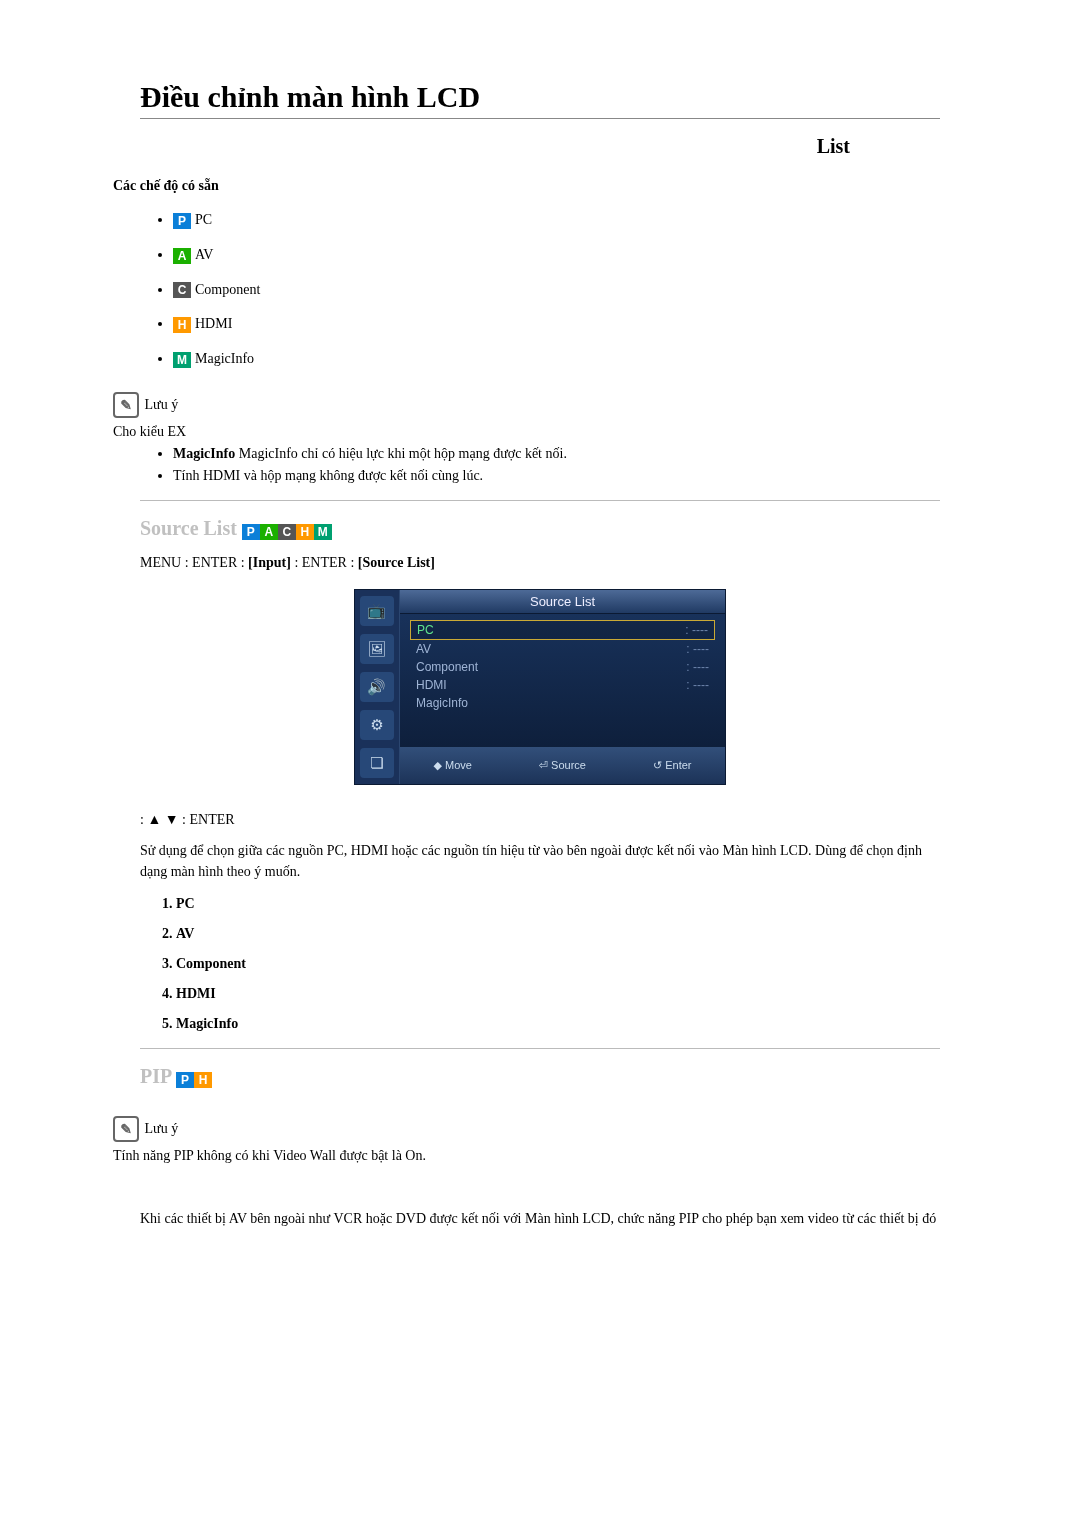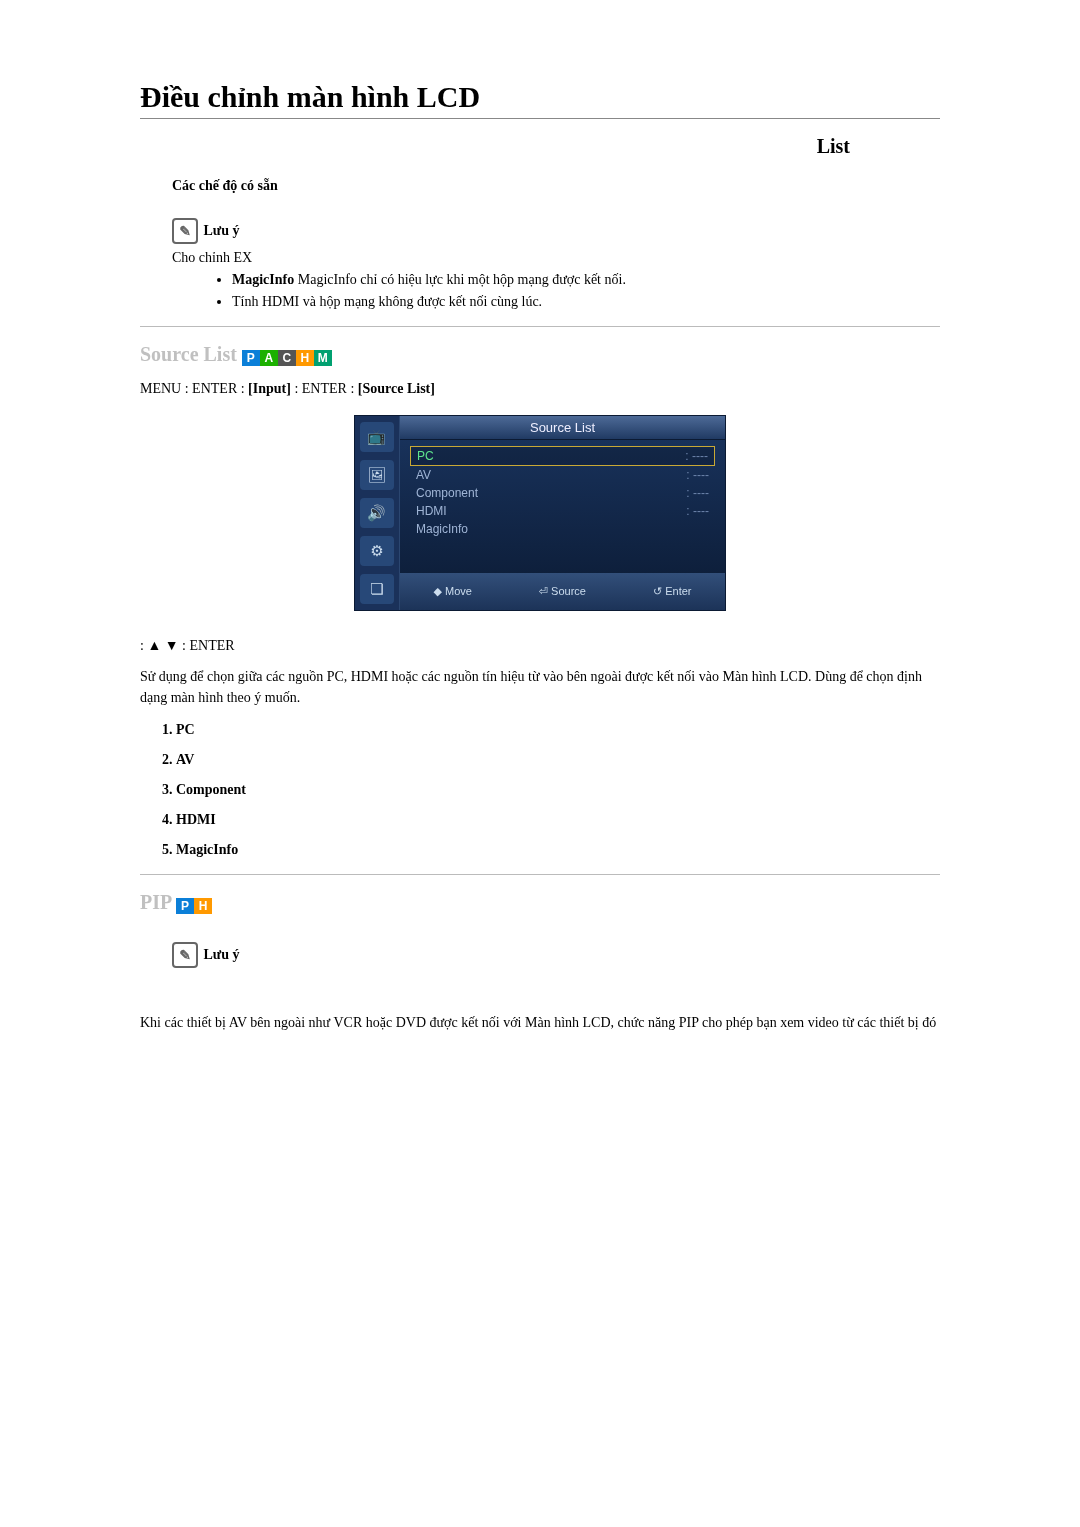--- a/index.html
+++ b/index.html
@@ -26,21 +26,21 @@
     margin: 16px 80px 16px 80px;
   }
   .input-title {
     text-align: right;
     font-size: 20px;
     font-weight: bold;
     margin: 16px 170px 20px 0;
     color: #000;
   }
   .section-pad {
-    margin-left: 112px;
+    margin-left: 53px;
     margin-right: 170px;
   }
   .subhead {
     font-weight: bold;
     margin-bottom: 18px;
   }
   ul.mode-list {
     list-style: disc;
     padding-left: 60px;
     margin: 0 0 16px 0;
@@ -74,21 +74,21 @@
     height: 22px;
     border: 2px solid #666;
     border-radius: 4px;
     color: #666;
     font-weight: bold;
     font-family: Arial,sans-serif;
     margin-right: 2px;
     vertical-align: middle;
   }
   .note-title {
-    font-weight: bold;
+    font-weight: normal;
     vertical-align: middle;
   }
   ul.sub-bullets {
     list-style: disc;
     padding-left: 60px;
     margin-top:6px;
   }
   ul.sub-bullets li { margin-bottom: 6px; }
   .section-heading {
     font-size: 20px;
@@ -186,26 +186,33 @@
 </head>
 <body>
 
 <div class="page-title">Điều chỉnh màn hình LCD</div>
 <hr class="sep">
 
 <div class="input-title">List</div>
 
 <div class="section-pad">
   <div class="subhead">Các chế độ có sẵn</div>
+  <ul class="mode-list">
+    <li><span class="badge badge-p">P</span><span>PC</span></li>
+    <li><span class="badge badge-a">A</span><span>AV</span></li>
+    <li><span class="badge badge-c">C</span><span>Component</span></li>
+    <li><span class="badge badge-h">H</span><span>HDMI</span></li>
+    <li><span class="badge badge-m">M</span><span>MagicInfo</span></li>
+  </ul>
 
   <div style="margin-top:24px;">
     <span class="note-icon">✎</span>
     <span class="note-title">Lưu ý</span>
   </div>
-  <div style="margin-top:6px;">Cho chỉnh EX</div>
+  <div style="margin-top:6px;">Cho kiểu EX</div>
   <ul class="sub-bullets">
     <li><span><b>MagicInfo</b> <span style="font-weight:normal;">MagicInfo chỉ có hiệu lực khi một hộp mạng được kết nối.</span></span></li>
     <li>Tính HDMI và hộp mạng không được kết nối cùng lúc.</li>
   </ul>
 </div>
 
 <hr class="sep-light">
 
 <div class="section-heading">
   <span>Source List</span>
@@ -281,15 +288,16 @@
   <span class="badge-row">
     <span class="badge badge-p">P</span><span class="badge badge-h">H</span>
   </span>
 </div>
 
 <div class="section-pad" style="margin-top:26px;">
   <div>
     <span class="note-icon">✎</span>
     <span class="note-title">Lưu ý</span>
   </div>
+  <div style="margin-top:6px;">Tính năng PIP không có khi Video Wall được bật là On.</div>
 </div>
 
 <div class="body-text" style="margin-top:44px;">Khi các thiết bị AV bên ngoài như VCR hoặc DVD được kết nối với Màn hình LCD, chức năng PIP cho phép bạn xem video từ các thiết bị đó</div>
 
 </body></html>

